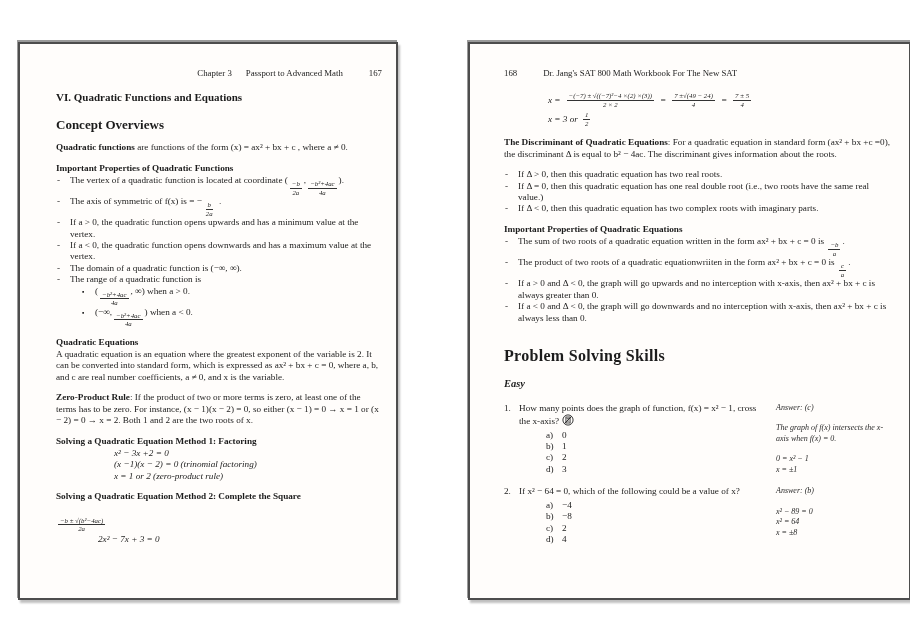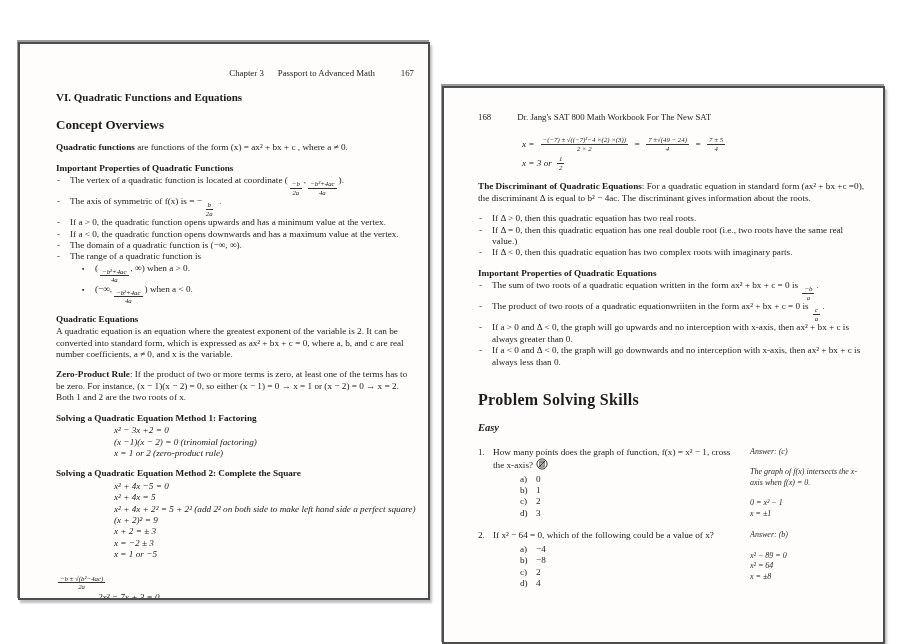--- a/index.html
+++ b/index.html
@@ -7,22 +7,22 @@
     width:910px;height:644px;position:relative;background:#ffffff;
     font-family:"Liberation Serif", serif;color:#1c1c1c;
     -webkit-font-smoothing:antialiased;
   }
   .page{
     position:absolute;top:42px;height:558px;background:#fffdfb;
     border:2px solid #4d4d4d;box-sizing:border-box;
     box-shadow:2px 3px 2px rgba(0,0,0,0.25), -1px -2px 0 #9a9a9a;
     overflow:hidden;
   }
-  .page-left{left:18px;width:412px;}
-  .page-right{left:442px;width:443px;margin-top:44px;}
+  .page-left{left:18px;width:380px;}
+  .page-right{left:468px;width:443px;}
   .inner{padding:24px 14px 0 36px;font-size:9.2px;line-height:11.4px;}
   .page-right .inner{padding:24px 16px 0 34px;}
 
   .runhead{display:flex;font-size:8.8px;margin-bottom:13px;}
   .runhead-left{justify-content:flex-end;}
   .runhead .gap-s{width:14px;}
   .runhead .gap-l{width:26px;}
 
   .doc-title{font-weight:bold;font-size:11px;margin:2px 0 15px 0;}
   .h1{font-weight:bold;font-size:13px;margin:0 0 12px 0;}
@@ -160,29 +160,20 @@
     </p>
 
     <div class="h2">Solving a Quadratic Equation Method 1: Factoring</div>
     <div class="eqs">
       <div>x² − 3x +2 = 0</div>
       <div>(x −1)(x − 2) = 0   (trinomial factoring)</div>
       <div>x = 1 or 2   (zero-product rule)</div>
     </div>
 
     <div class="h2">Solving a Quadratic Equation Method 2: Complete the Square</div>
-    <div class="eqs">
-      <div>x² + 4x −5 = 0</div>
-      <div>x² + 4x = 5</div>
-      <div>x² + 4x + 2² = 5 + 2²    (add 2² on both side to make left hand side a perfect square)</div>
-      <div>(x + 2)² = 9</div>
-      <div>x + 2 = ± 3</div>
-      <div>x = −2 ± 3</div>
-      <div>x = 1 or −5</div>
-    </div>
 
     <div class="h2">
       <span class="frac" style="font-weight:normal;">
           <span class="num">−b ± √(b²−4ac)</span>
           <span class="den">2a</span>
         </span>
     </div>
     <div class="eqs" style="margin-left:42px;">
       <div>2x² − 7x + 3 = 0</div>
     </div>

